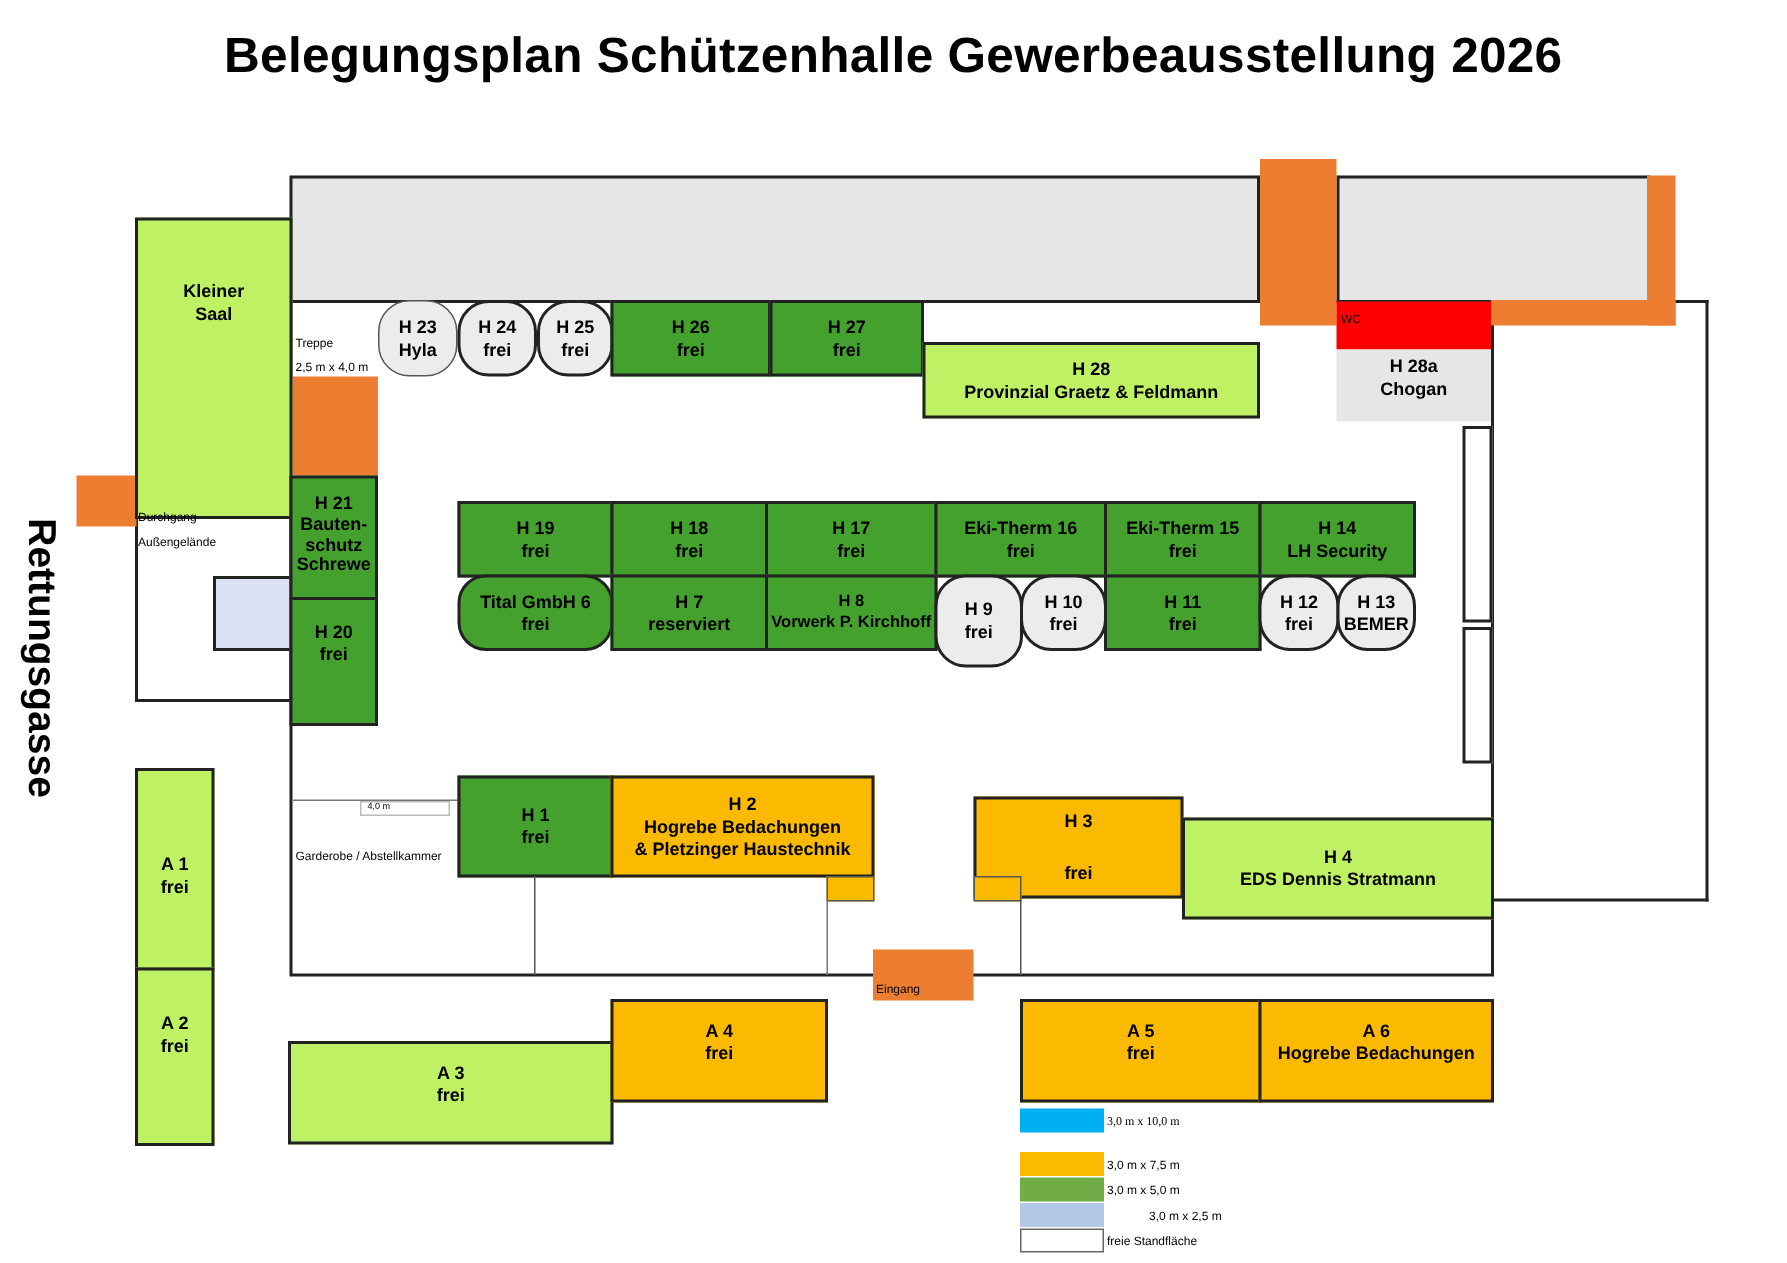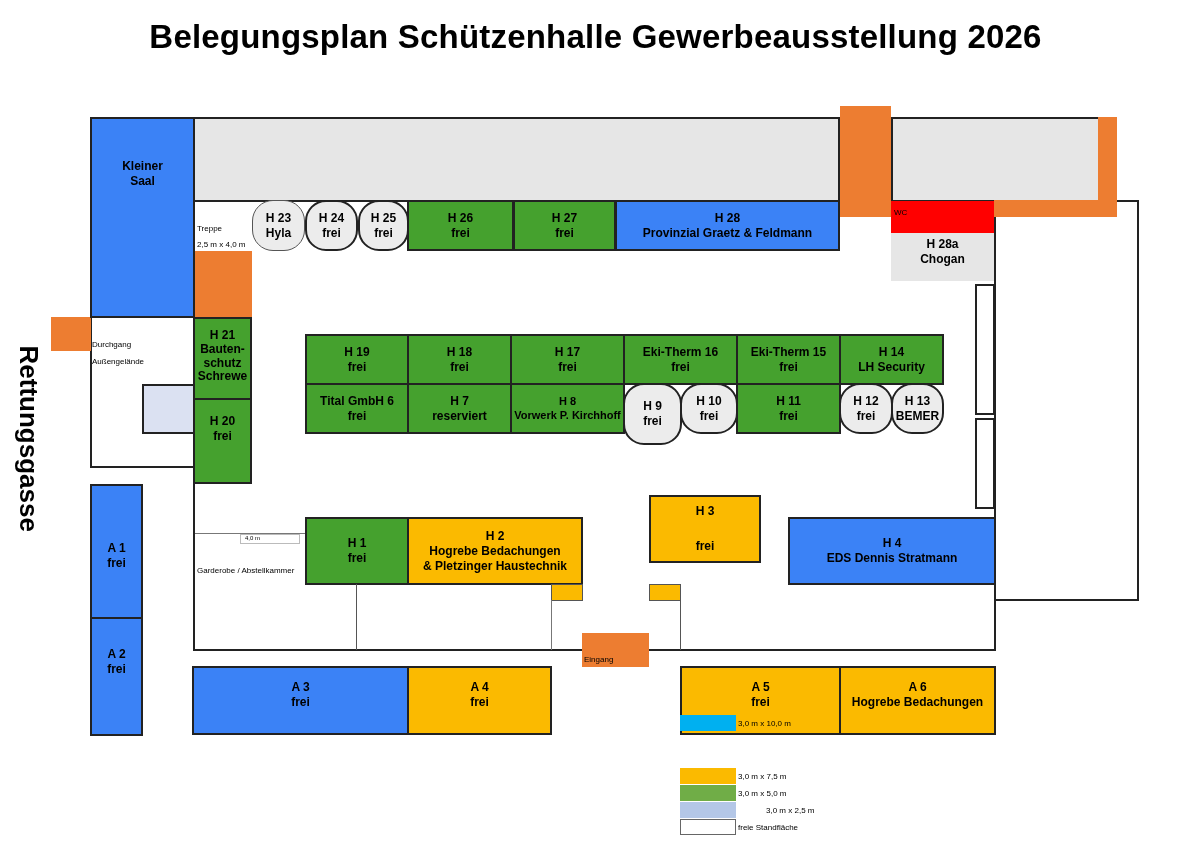--- a/index.html
+++ b/index.html
@@ -1,20 +1,20 @@
 <!DOCTYPE html>
 <html><head>
 <meta charset="utf-8">
 <style>
   html, body { margin:0; padding:0; background:#ffffff; }
   body { width:1191px; height:842px; position:relative; overflow:hidden; font-family:"Liberation Sans", sans-serif; color:#000; }
   .abs { position:absolute; box-sizing:border-box; }
   .title { position:absolute; left:0; top:18px; width:1191px; text-align:center; font-size:33px; font-weight:bold; letter-spacing:0.2px; }
   .side { position:absolute; left:-52px; top:410px; transform:rotate(90deg); font-size:26px; font-weight:bold; width:160px; text-align:center; }
-  .blue { background:#3b82f6; }
+  .blue { background:#bef264;margin-top:28px; }
   .yellow { background:#fbba00; }
   .green { background:#45a12e; }
   .lgray { background:#e6e6e6; }
   .pgray { background:#ececec;border-radius:21px; }
   .lilac { background:#dbe1f2; }
   .orange { background:#ed7d31; }
   .red { background:#ff0000; }
   .bd { border:2px solid #222; }
   .bdt { border:1.5px solid #555; }
   .stand { display:flex; flex-direction:column; align-items:center; justify-content:center; text-align:center; font-size:12px; font-weight:bold; line-height:1.25; }
@@ -125,21 +125,21 @@
 </div>
 <div class="abs green bd stand" style="left:736px;top:334px;width:105px;height:51px;">
   <span>Eki-Therm 15</span>
   <span>frei</span>
 </div>
 <div class="abs green bd stand" style="left:839px;top:334px;width:105px;height:51px;">
   <span>H 14</span>
   <span>LH Security</span>
 </div>
 
-<div class="abs green bd stand" style="left:305px;top:383px;width:104px;height:51px;">
+<div class="abs green bd stand" style="left:305px;top:383px;width:104px;height:51px;border-radius:19px;">
   <span>Tital GmbH 6</span>
   <span>frei</span>
 </div>
 <div class="abs green bd stand" style="left:407px;top:383px;width:105px;height:51px;">
   <span>H 7</span>
   <span>reserviert</span>
 </div>
 <div class="abs green bd stand" style="left:510px;top:383px;width:115px;height:51px;font-size:11px;">
   <span>H 8</span>
   <span>Vorwerk P. Kirchhoff</span>
@@ -177,21 +177,21 @@
 </div>
 <div class="abs yellow bd stand" style="left:407px;top:517px;width:176px;height:68px;">
   <span>H 2</span>
   <span>Hogrebe Bedachungen</span>
   <span>&amp; Pletzinger Haustechnik</span>
 </div>
 <div class="abs yellow bdt" style="left:551px;top:584px;width:32px;height:17px;"></div>
 <div class="abs" style="left:356px;top:584px;width:1px;height:66px;background:#555;"></div>
 <div class="abs" style="left:551px;top:600px;width:1px;height:50px;background:#777;"></div>
 
-<div class="abs yellow bd stand" style="left:649px;top:495px;width:112px;height:68px;gap:20px;">
+<div class="abs yellow bd stand" style="left:649px;top:531px;width:140px;height:68px;gap:20px;">
   <span>H 3</span>
   <span>frei</span>
 </div>
 <div class="abs yellow bdt" style="left:649px;top:584px;width:32px;height:17px;"></div>
 <div class="abs" style="left:680px;top:600px;width:1px;height:50px;background:#555;"></div>
 <div class="abs blue bd stand" style="left:788px;top:517px;width:208px;height:68px;">
   <span>H 4</span>
   <span>EDS Dennis Stratmann</span>
 </div>
 
@@ -214,21 +214,21 @@
 <div class="abs yellow bd stand" style="left:680px;top:666px;width:161px;height:69px;padding-bottom:12px;">
   <span>A 5</span>
   <span>frei</span>
 </div>
 <div class="abs yellow bd stand" style="left:839px;top:666px;width:157px;height:69px;padding-bottom:12px;">
   <span>A 6</span>
   <span>Hogrebe Bedachungen</span>
 </div>
 
 <div>
-  <div class="legend-row" style="top:715px;">
+  <div class="legend-row" style="top:739px;font-family:Liberation Serif, serif;">
     <div class="legend-sw" style="background:#00b0f0;"></div>
     <span class="legend-tx">3,0 m x 10,0 m</span>
   </div>
   <div class="legend-row" style="top:768px;">
     <div class="legend-sw" style="background:#fbba00;"></div>
     <span class="legend-tx">3,0 m x 7,5 m</span>
   </div>
   <div class="legend-row" style="top:785px;">
     <div class="legend-sw" style="background:#70ad47;"></div>
     <span class="legend-tx">3,0 m x 5,0 m</span>

